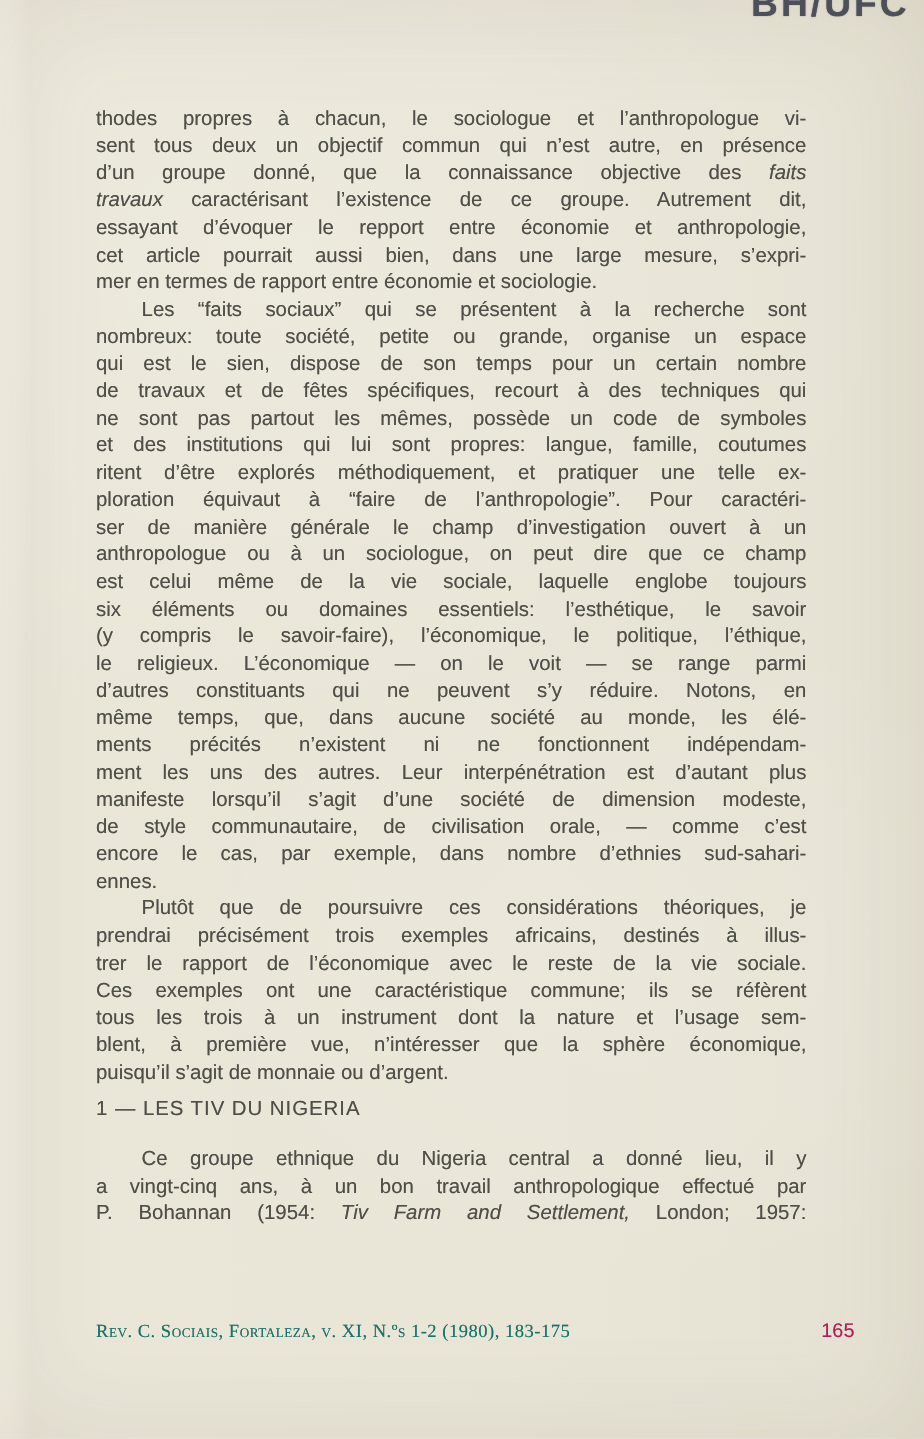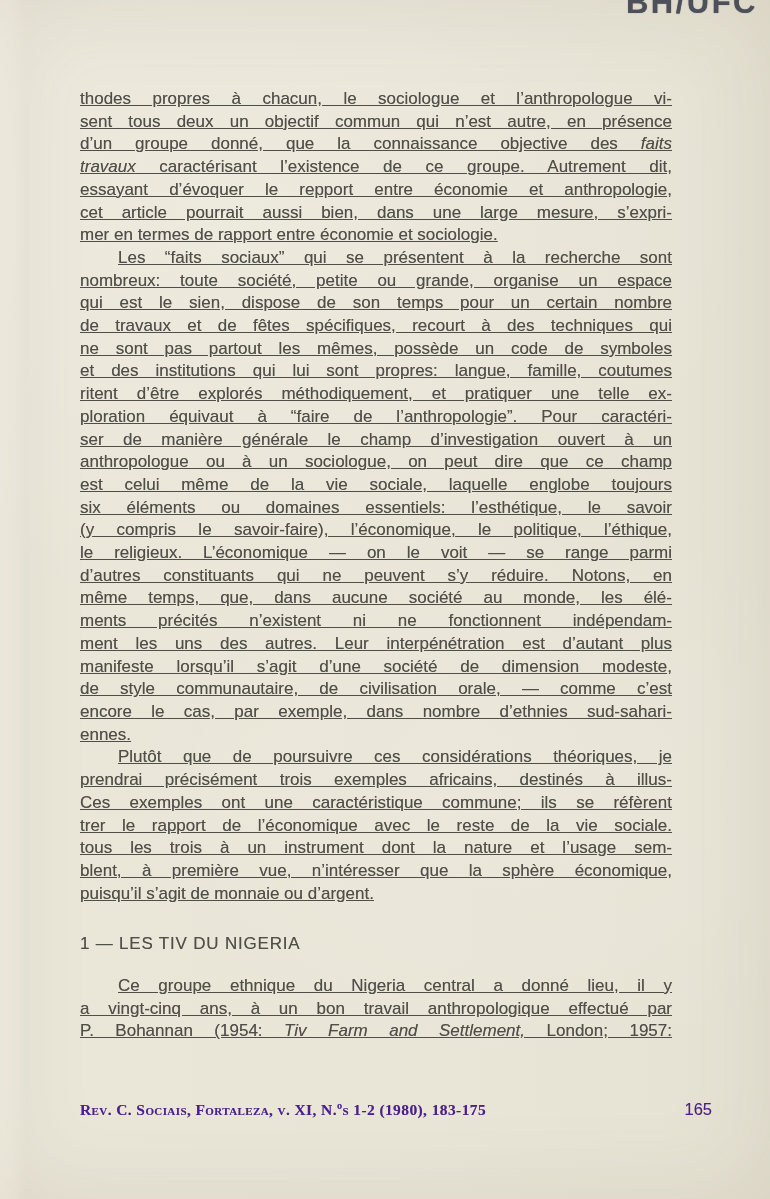--- a/index.html
+++ b/index.html
@@ -33,54 +33,52 @@
     width: 592px;
     font-size: 17px;
     line-height: 22.7px;
     color: #4f4e48;
     text-shadow: 0 0 0.5px rgba(79,78,72,0.55);
   }
 
   .line {
     text-align: justify;
     text-align-last: justify;
-    text-decoration: underline;
     -moz-text-align-last: justify;
   }
   .line.last { text-align-last: left; -moz-text-align-last: left; }
   .line.indent { text-indent: 38px; }
 
   .heading {
-    margin-top: 28px;
+    margin-top: 8px;
     margin-bottom: 19px;
     letter-spacing: 0.8px;
     text-align: left;
   }
 
   .footer {
     position: absolute;
     left: 80px;
     top: 1100px;
     width: 632px;
     display: flex;
     justify-content: space-between;
     align-items: baseline;
   }
   .citation {
     font-family: "Liberation Serif", serif;
     font-variant: small-caps;
     font-size: 15.5px;
     letter-spacing: 0.4px;
-    color: #4c1d95;
+    color: #0f766e;
     text-shadow: 0 0 0.5px rgba(70,69,63,0.5);
-    font-weight: bold;
   }
   .page-number {
     font-size: 16.5px;
-    color: #4c1d95;
+    color: #be185d;
     text-shadow: 0 0 0.5px rgba(79,78,72,0.55);
   }
 </style>
 </head>
 <body>
 
 <div class="stamp">BH/UFC</div>
 
 <div class="text-block">
     <div class="line">thodes propres à chacun, le sociologue et l’anthropologue vi-</div>
@@ -107,22 +105,22 @@
     <div class="line">d’autres constituants qui ne peuvent s’y réduire. Notons, en</div>
     <div class="line">même temps, que, dans aucune société au monde, les élé-</div>
     <div class="line">ments précités n’existent ni ne fonctionnent indépendam-</div>
     <div class="line">ment les uns des autres. Leur interpénétration est d’autant plus</div>
     <div class="line">manifeste lorsqu’il s’agit d’une société de dimension modeste,</div>
     <div class="line">de style communautaire, de civilisation orale, — comme c’est</div>
     <div class="line">encore le cas, par exemple, dans nombre d’ethnies sud-sahari-</div>
     <div class="line last">ennes.</div>
     <div class="line indent">Plutôt que de poursuivre ces considérations théoriques, je</div>
     <div class="line">prendrai précisément trois exemples africains, destinés à illus-</div>
+    <div class="line">trer le rapport de l’économique avec le reste de la vie sociale.</div>
     <div class="line">Ces exemples ont une caractéristique commune; ils se réfèrent</div>
-    <div class="line">trer le rapport de l’économique avec le reste de la vie sociale.</div>
     <div class="line">tous les trois à un instrument dont la nature et l’usage sem-</div>
     <div class="line">blent, à première vue, n’intéresser que la sphère économique,</div>
     <div class="line last">puisqu’il s’agit de monnaie ou d’argent.</div>
     <div class="heading">1 — LES TIV DU NIGERIA</div>
     <div class="line indent">Ce groupe ethnique du Nigeria central a donné lieu, il y</div>
     <div class="line">a vingt-cinq ans, à un bon travail anthropologique effectué par</div>
     <div class="line">P. Bohannan (1954: <i>Tiv Farm and Settlement,</i> London; 1957:</div>
   </div>
 
 <div class="footer">

